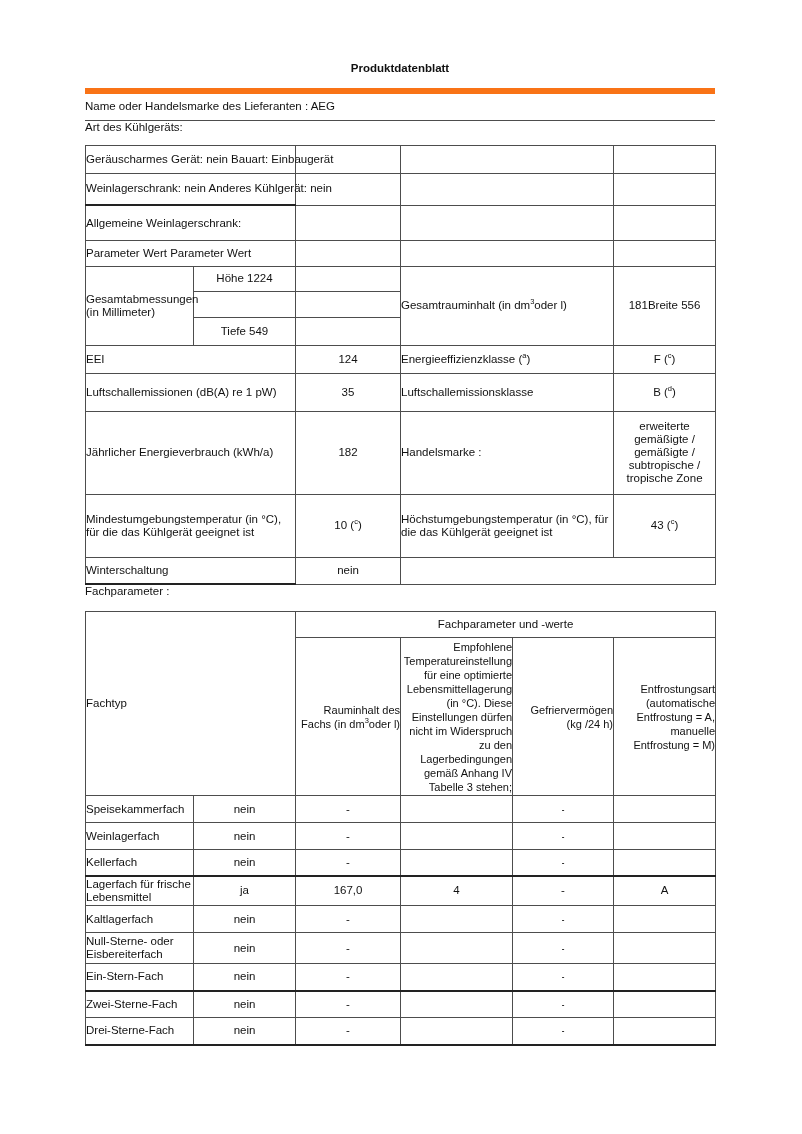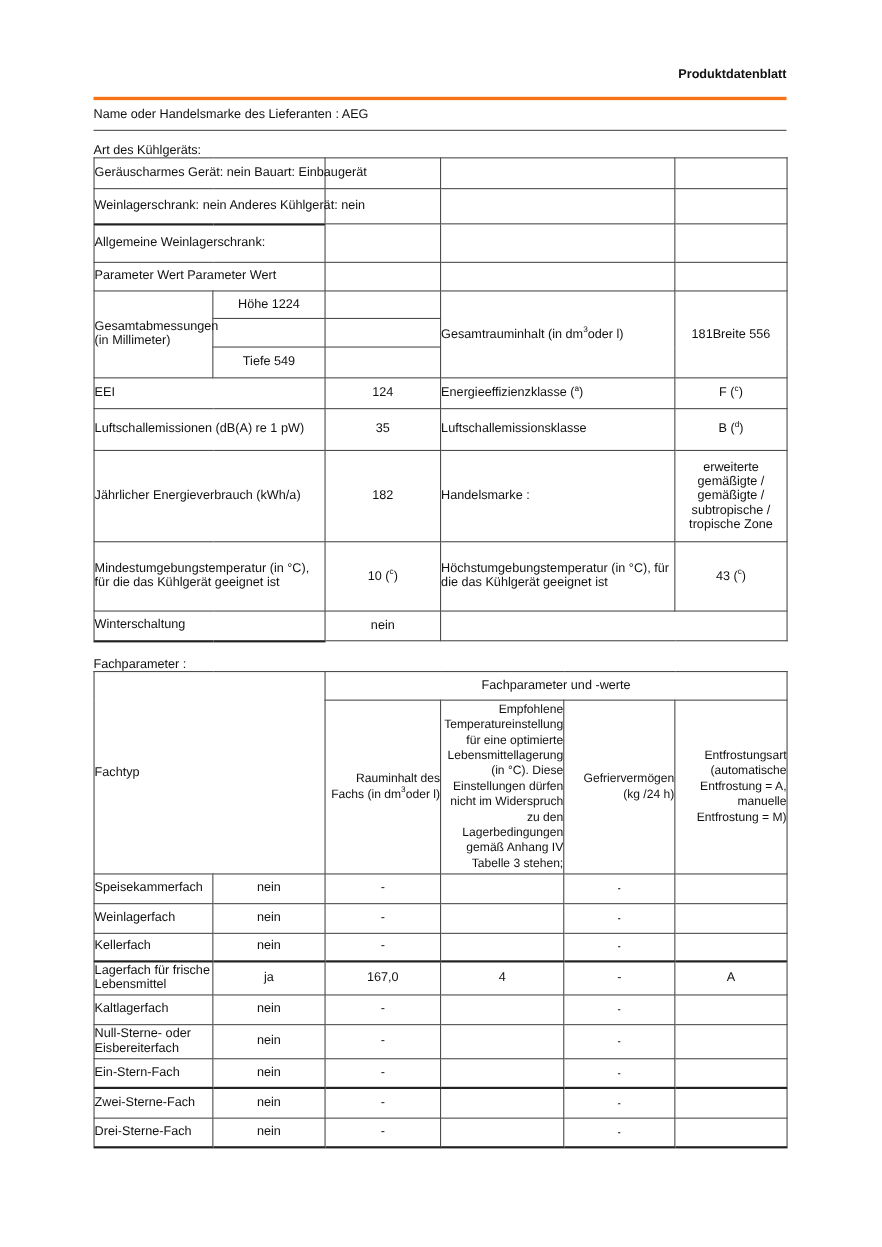--- a/index.html
+++ b/index.html
@@ -2,32 +2,32 @@
 <html><head>
 <meta charset="utf-8">
 <style>
   html,body { margin:0; padding:0; background:#e8e8e8; }
   .page {
     position:relative; width:802px; height:1134px; background:#ffffff;
     font-family:"Liberation Sans", sans-serif; color:#111; margin:0 auto;
     overflow:hidden;
   }
   .content { position:absolute; left:85px; top:0; width:630px; }
-  .doc-title { padding-top:62px; height:26px; text-align:right; font-weight:700; font-size:11.5px; }
+  .doc-title { padding-top:62px; height:26px; text-align:center; font-weight:700; font-size:11.5px; }
   table.t { border-collapse:collapse; table-layout:fixed; width:630px; font-size:11.5px; }
   table.t td { padding:0; vertical-align:middle; overflow:visible; }
   .grid td { border:1px solid #4d4d4d; }
-  .supplier { border-top:3px solid #f97316; }
+  .supplier { border-top:6px solid #f97316; }
   .supplier td { border:0; border-bottom:1px solid #4d4d4d; }
   .supplier tr.last td { border-bottom:2px solid #222; }
   .lab { text-align:left; padding:1px 3px; line-height:13px; }
   .val { text-align:center; padding:1px 2px; line-height:13px; }
   .nw  { white-space:nowrap; }
   .bb2 { border-bottom:2px solid #222 !important; }
-  .band { display:flex; align-items:flex-end; font-size:11.5px; }
+  .band { display:flex; align-items:flex-start; font-size:11.5px; }
   .band-title { border:1px solid #4d4d4d; border-left:0; vertical-align:bottom; padding:0 0 4px 3px; }
   sup { font-size:7.5px; vertical-align:super; line-height:0; }
   .small { font-size:11px; line-height:14px;text-align:right; }
   .climate { line-height:13px; }
   .mini { font-size:8px; font-weight:700; }
 </style>
 </head>
 <body>
 
 <div class="page">

